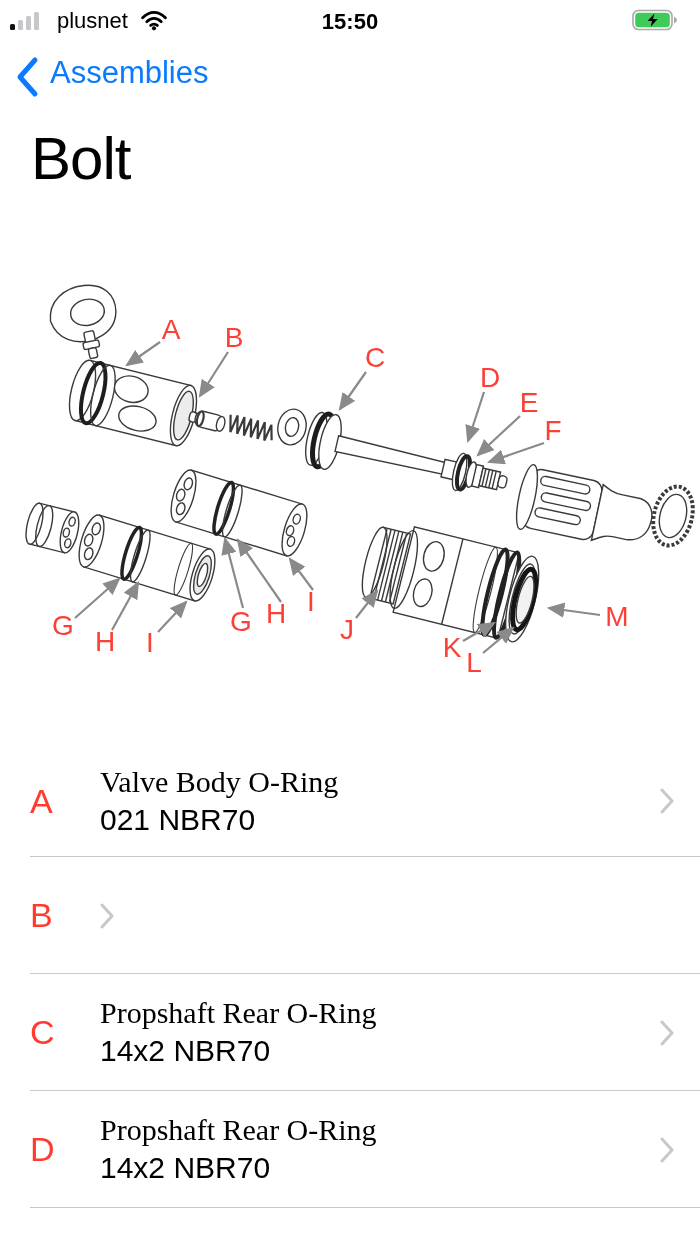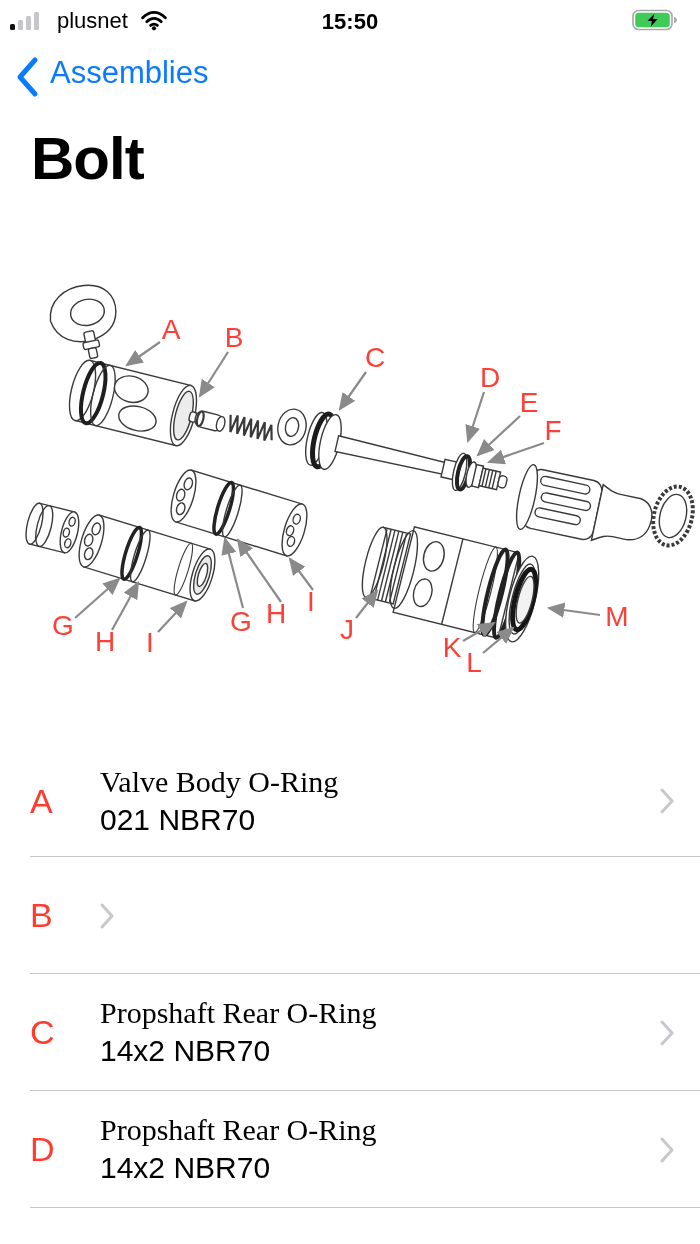--- a/index.html
+++ b/index.html
@@ -11,21 +11,21 @@
   .statusbar{position:absolute;top:0;left:0;width:700px;height:44px;}
   .sb-left{position:absolute;left:10px;top:8px;display:flex;align-items:center;gap:13px;justify-content:space-between;}
   .carrier{font-size:22px;color:#000;}
   .sb-time{position:absolute;left:0;right:0;top:9px;text-align:center;font-size:22px;font-weight:700;}
   .sb-batt{position:absolute;right:22px;top:9px;}
   
   .navbar{position:absolute;top:55px;left:0;width:700px;height:50px;}
   .backbtn{position:absolute;left:14px;top:0;display:flex;align-items:flex-start;gap:10px;cursor:pointer;}
   .backbtn span{color:#0a7aff;font-size:31px;}
   
-  .pagetitle{position:absolute;left:31px;top:124px;font-size:60px;font-weight:700;letter-spacing:-1px;}
+  .pagetitle{position:absolute;left:31px;top:124px;font-size:60px;font-weight:400;letter-spacing:-1px;}
   
   .diagram{position:absolute;left:0;top:270px;width:700px;height:430px;}
   .dlabel{font-family:"Liberation Sans","DejaVu Sans",sans-serif;font-size:28px;fill:#fb4137;}
   
   .partslist{position:absolute;top:745px;left:0;width:700px;}
   .row{position:relative;display:flex;align-items:center;min-height:112px;cursor:pointer;}
   .row + .row{min-height:117px;}
   .row::after{content:"";position:absolute;left:30px;right:0;bottom:0;height:1px;background:#c8c7cc;}
   .row-letter{width:70px;padding-left:30px;font-size:34px;color:#ff3b30;flex:none;}
   .row-text{flex:1;}

